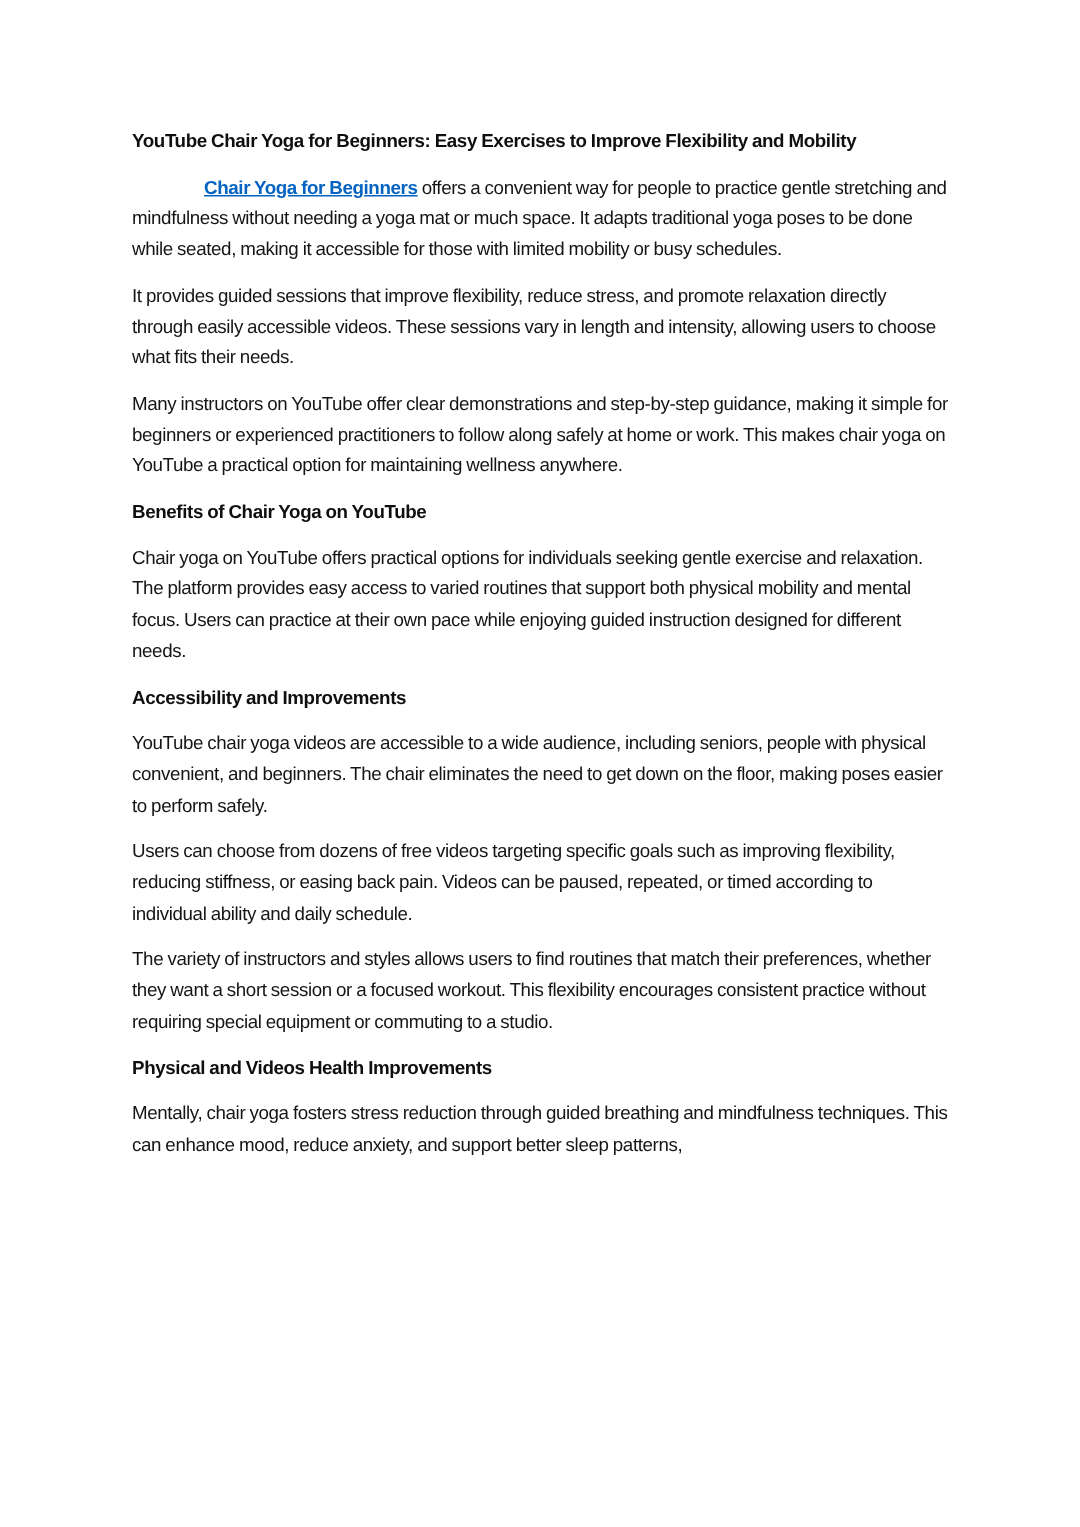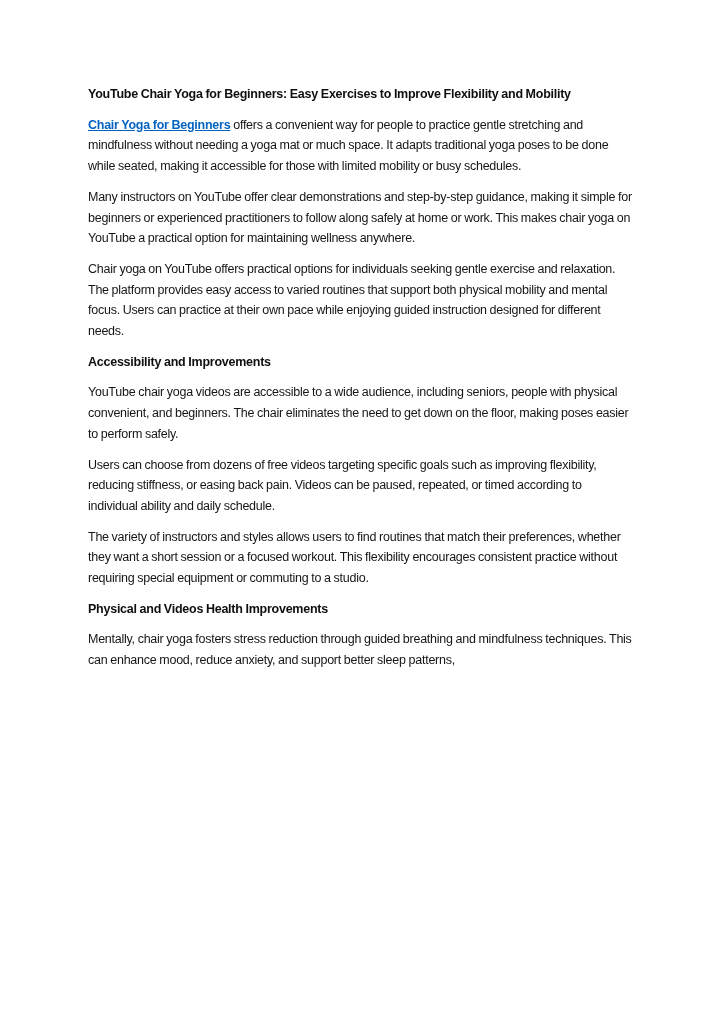--- a/index.html
+++ b/index.html
@@ -30,34 +30,37 @@
   }
   .doc-title, .doc-heading {
     font-weight: bold;
     color: #0f0f0f;
   }
   a.doc-link {
     color: #0563C1;
     font-weight: bold;
     text-decoration: underline;
     cursor: pointer;
+    margin-left: 48px;
   }
 </style>
 </head>
 <body>
 
 <div class="page">
 
   <p class="doc-block doc-title">YouTube Chair Yoga for Beginners: Easy Exercises to Improve Flexibility and Mobility</p>
 
   <p class="doc-block"><a href="#" class="doc-link">Chair Yoga for Beginners</a><span> offers a convenient way for people to practice gentle stretching and mindfulness without needing a yoga mat or much space. It adapts traditional yoga poses to be done while seated, making it accessible for those with limited mobility or busy schedules.</span></p>
 
+  <p class="doc-block">It provides guided sessions that improve flexibility, reduce stress, and promote relaxation directly through easily accessible videos. These sessions vary in length and intensity, allowing users to choose what fits their needs.</p>
 
   <p class="doc-block">Many instructors on YouTube offer clear demonstrations and step-by-step guidance, making it simple for beginners or experienced practitioners to follow along safely at home or work. This makes chair yoga on YouTube a practical option for maintaining wellness anywhere.</p>
 
+  <p class="doc-block doc-heading">Benefits of Chair Yoga on YouTube</p>
 
   <p class="doc-block">Chair yoga on YouTube offers practical options for individuals seeking gentle exercise and relaxation. The platform provides easy access to varied routines that support both physical mobility and mental focus. Users can practice at their own pace while enjoying guided instruction designed for different needs.</p>
 
   <p class="doc-block doc-heading">Accessibility and Improvements</p>
 
   <p class="doc-block">YouTube chair yoga videos are accessible to a wide audience, including seniors, people with physical convenient, and beginners. The chair eliminates the need to get down on the floor, making poses easier to perform safely.</p>
 
   <p class="doc-block">Users can choose from dozens of free videos targeting specific goals such as improving flexibility, reducing stiffness, or easing back pain. Videos can be paused, repeated, or timed according to individual ability and daily schedule.</p>
 
   <p class="doc-block">The variety of instructors and styles allows users to find routines that match their preferences, whether they want a short session or a focused workout. This flexibility encourages consistent practice without requiring special equipment or commuting to a studio.</p>

